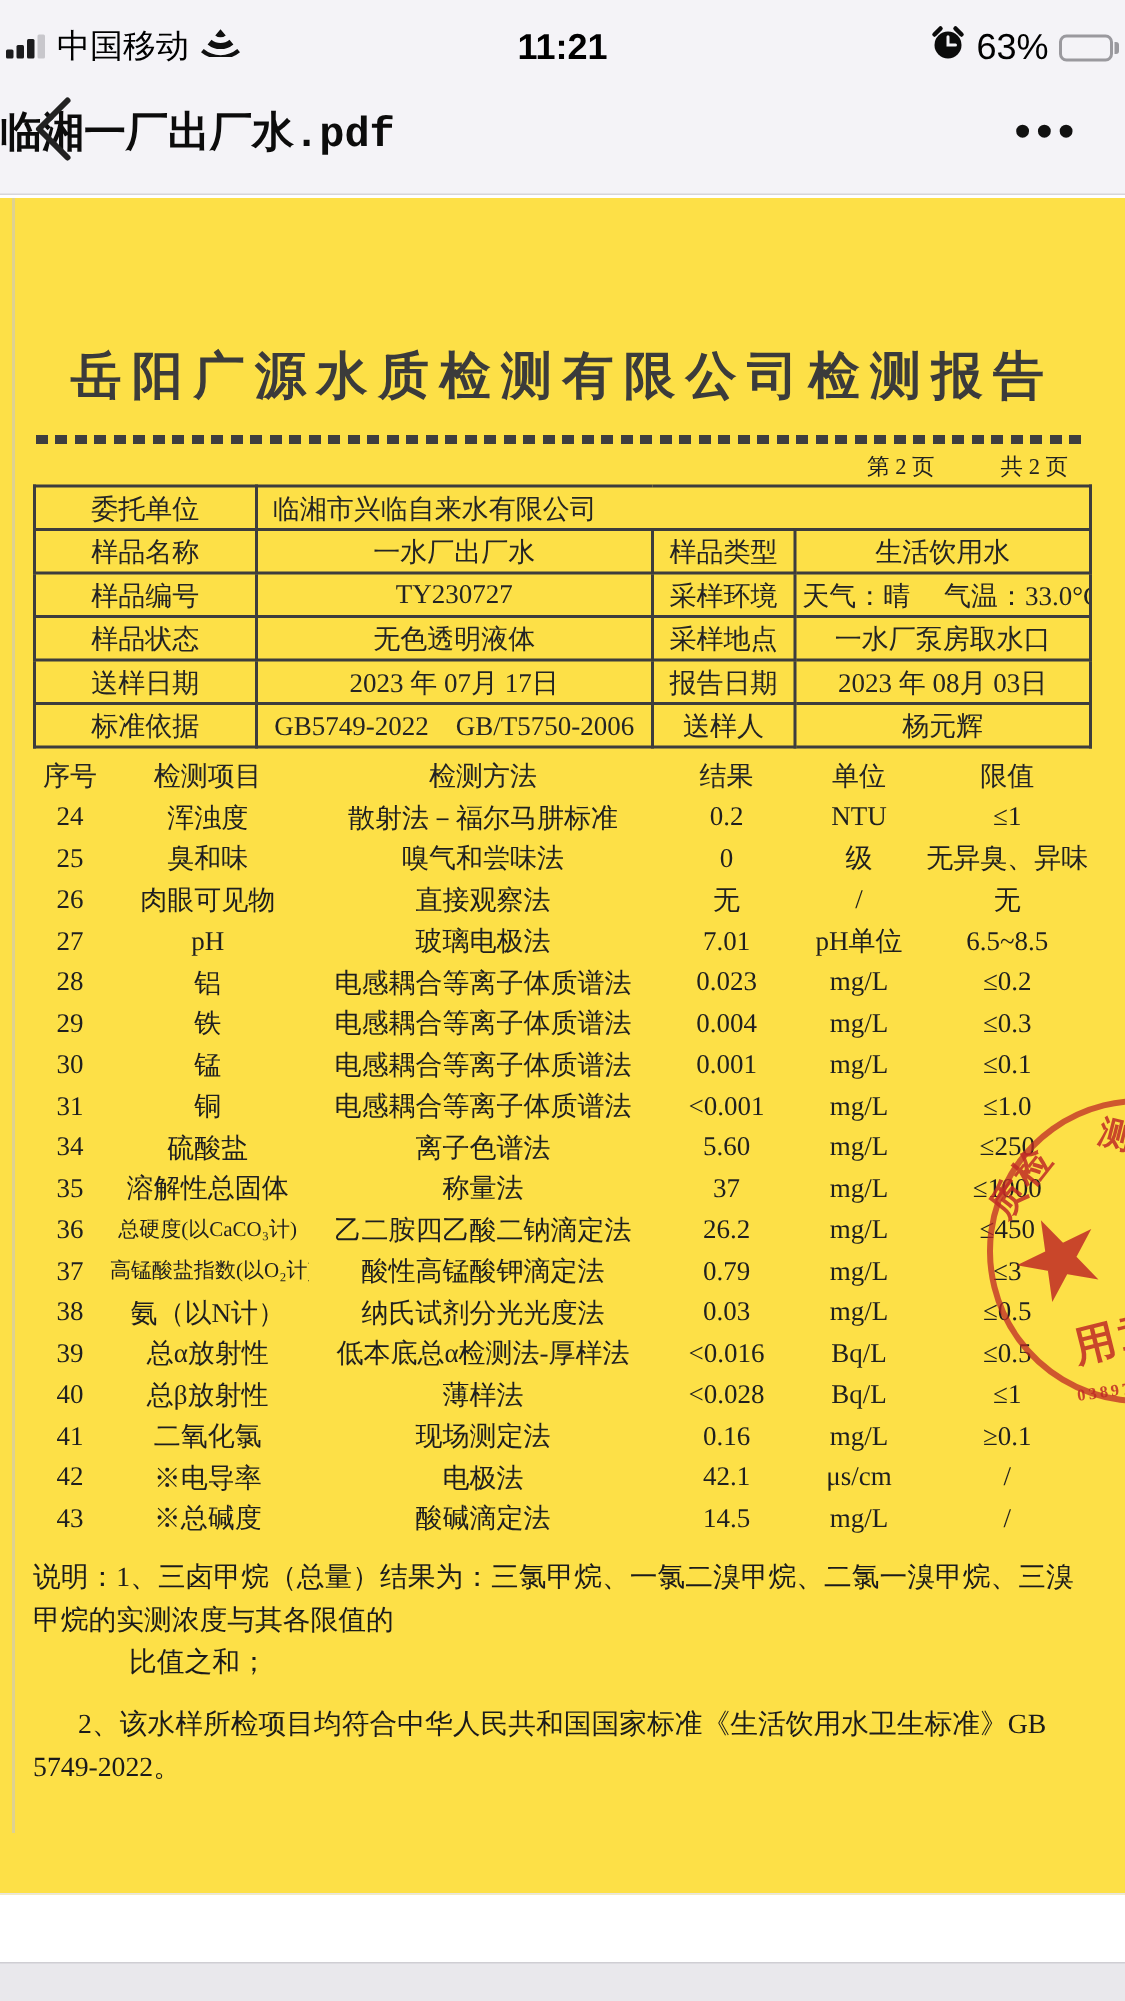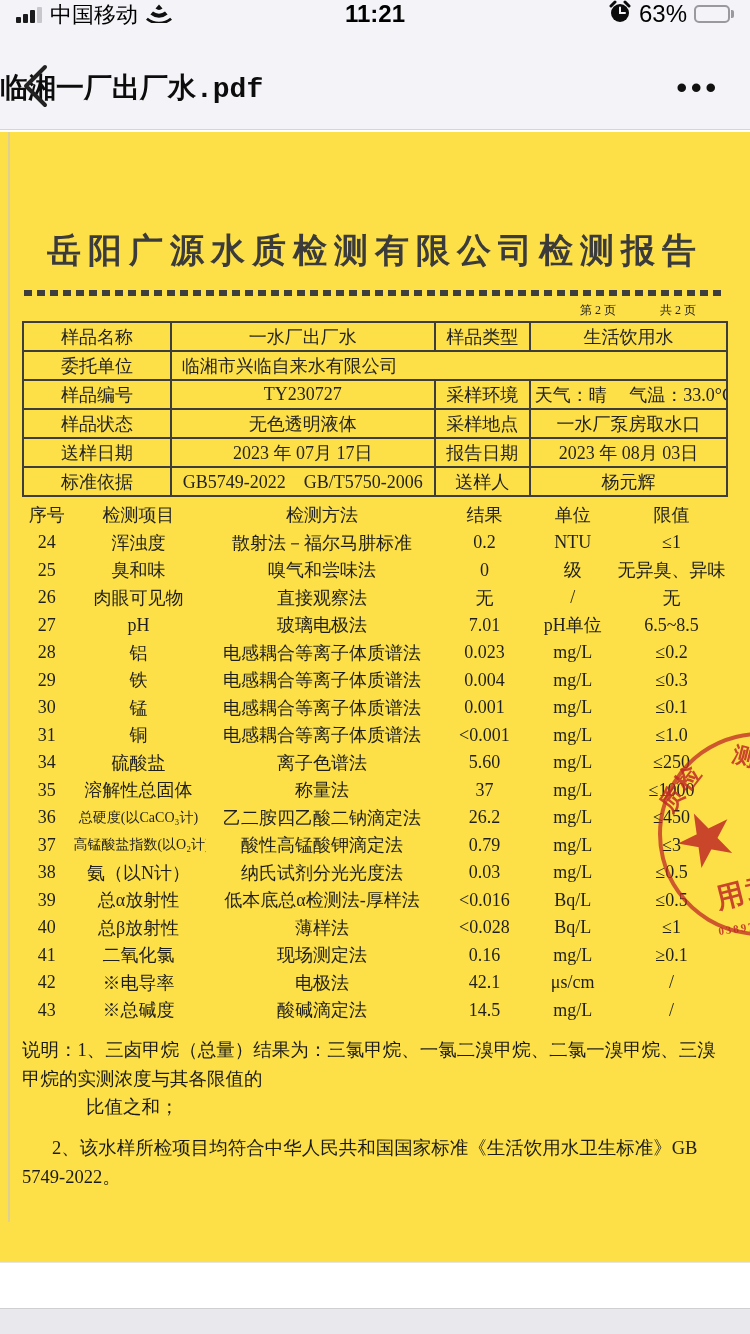--- a/index.html
+++ b/index.html
@@ -2,22 +2,22 @@
 <html><head>
 <meta charset="utf-8">
 <style>
   html,body{margin:0;padding:0;}
   body{
     width:750px;height:1334px;position:relative;overflow:hidden;
     background:#ffffff;font-family:"Liberation Sans","DejaVu Sans",sans-serif;
   }
   
   .status-bar{
-    height:46px;background:#f4f3f7;display:flex;align-items:flex-start;
-    padding:0 16px;box-sizing:border-box;position:relative;
+    height:46px;background:#f4f3f7;display:flex;align-items:flex-end;
+    padding:0 4px;box-sizing:border-box;position:relative;
   }
   .sb-left{display:flex;align-items:center;gap:8px;}
   .signal{display:flex;align-items:flex-end;gap:2px;height:16px;}
   .signal i{display:block;width:5px;border-radius:1px;background:#1b1b1d;}
   .signal i:nth-child(1){height:6px}.signal i:nth-child(2){height:9px}
   .signal i:nth-child(3){height:13px}.signal i:nth-child(4){height:16px;background:#c8c7cc}
   .carrier{font-size:22px;color:#000;}
   .sb-time{position:absolute;left:0;right:0;text-align:center;font-size:24px;font-weight:700;color:#000;}
   .sb-right{margin-left:auto;display:flex;align-items:center;gap:7px;z-index:1;}
   .batt-pct{font-size:24px;color:#000;}
@@ -40,21 +40,21 @@
   .page-edge{position:absolute;left:8px;top:0;bottom:40px;width:2px;background:#c9c7c3;opacity:.6;}
   .doc{position:relative;padding:0 22px;color:#2b2b2b;font-family:"Liberation Serif","DejaVu Serif",serif;}
   .doc-title{
     margin-top:96px;text-align:center;font-size:34px;font-weight:700;
     letter-spacing:7px;color:#3b3b3b;white-space:nowrap;
   }
   .dotted-rule{margin:16px 2px 0;height:6px;
     background:repeating-linear-gradient(90deg,#3e3e3e 0 8px,transparent 8px 13px);}
   .report-no-row{display:flex;align-items:flex-end;margin:6px 2px 0;font-size:21px;color:#222;padding-bottom:2px;}
   .report-no{margin-left:238px;}
-  .page-info{margin-left:auto;display:flex;gap:44px;font-size:12px;margin-right:30px;}
+  .page-info{margin-left:auto;display:flex;gap:44px;font-size:15px;margin-right:14px;}
   table{border-collapse:collapse;}
   .info-table{width:100%;table-layout:fixed;}
   .info-table td{
     border:2px solid #3d3d3d;height:25px;font-size:18px;text-align:center;
     padding:1px 4px;color:#242424;overflow:hidden;white-space:nowrap;
   }
   .info-table td.lab{font-size:18px;}
   .info-table td.val-left{text-align:left;padding-left:10px;}
   .result-table{width:100%;table-layout:fixed;margin-top:4px;}
   .result-table th{font-size:18px;font-weight:400;height:26px;color:#242424;}
@@ -144,28 +144,28 @@
 
     <table class="info-table">
       <colgroup>
           <col style="width:21%">
           <col style="width:37.5%">
           <col style="width:13.5%">
           <col style="width:28%">
         </colgroup>
       <tbody id="info-tbody">
           <tr>
+            <td class="lab">委托单位</td>
+            <td class="val-left" colspan="3">临湘市兴临自来水有限公司</td>
+          </tr>
+          <tr>
             <td class="lab">样品名称</td>
             <td>一水厂出厂水</td>
             <td class="lab">样品类型</td>
             <td>生活饮用水</td>
-          </tr>
-          <tr>
-            <td class="lab">委托单位</td>
-            <td class="val-left" colspan="3">临湘市兴临自来水有限公司</td>
           </tr>
           <tr>
             <td class="lab">样品编号</td>
             <td>TY230727</td>
             <td class="lab">采样环境</td>
             <td>天气：晴　 气温：33.0°C</td>
           </tr>
           <tr>
             <td class="lab">样品状态</td>
             <td>无色透明液体</td>

